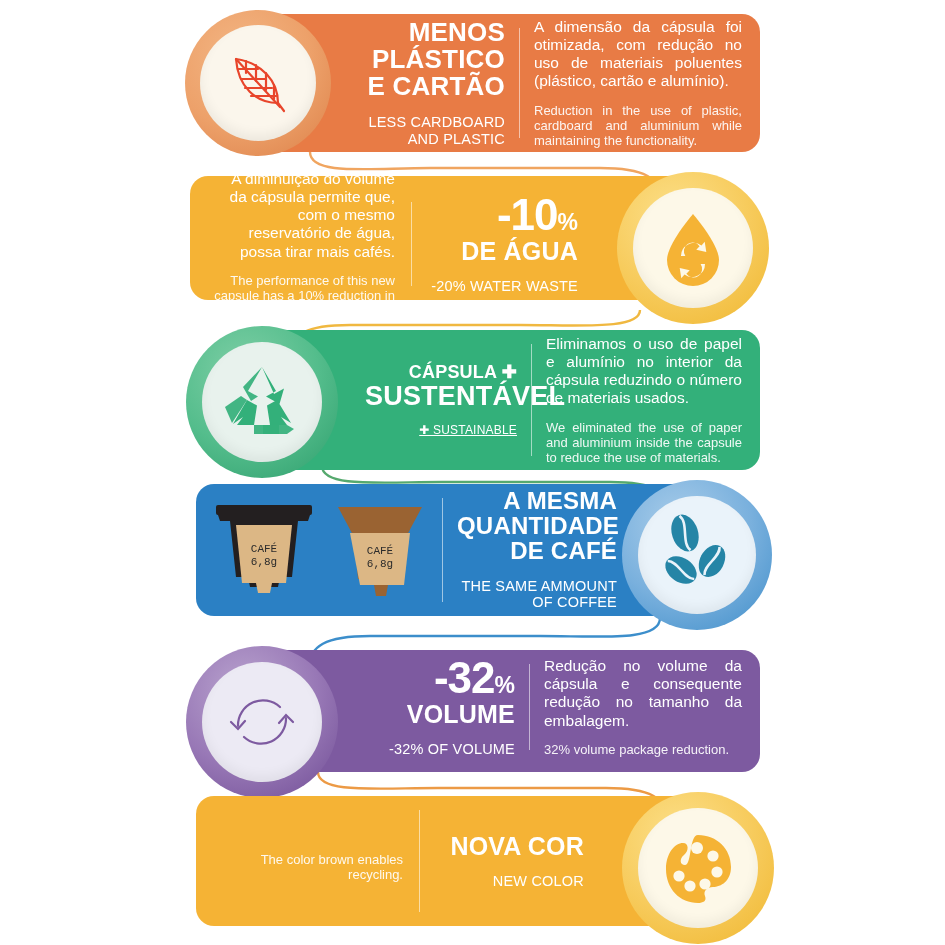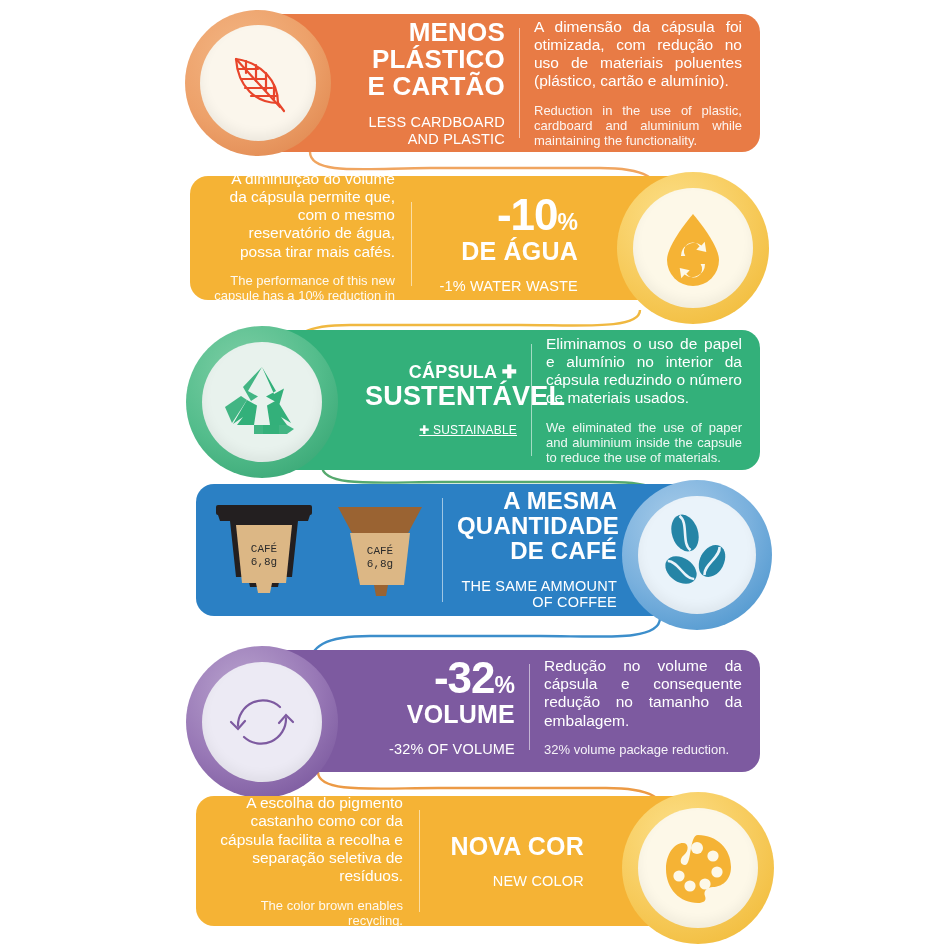--- a/index.html
+++ b/index.html
@@ -161,21 +161,21 @@
       <div class="desc r" style="flex:1;">
         <div class="pt">A diminuição do volume da cápsula permite que, com o mesmo reservatório de água, possa tirar mais cafés.</div>
         <div class="en">The performance of this new capsule has a 10% reduction in water waste.</div>
       </div>
       <div class="divider" style="margin-left:16px;margin-right:14px;"></div>
       <div class="headline l" style="width:152px;">
         <div class="num">
           <span>-10</span><span class="pct">%</span>
         </div>
         <div class="big" style="font-size:25px;margin-top:1px;">DE ÁGUA</div>
-        <div class="sub">-1% WATER WASTE</div>
+        <div class="sub">-20% WATER WASTE</div>
       </div>
     </div>
 
     <div class="medallion" style="left:617px;top:172px;width:152px;height:152px;">
       <div class="ring" style="background:radial-gradient(circle at 38% 30%, #FCE08A 0%, #F7CB5C 52%, #EFB62F 100%);"></div>
       <div class="inner" style="inset:16px;background:#FDF8E8;box-shadow:inset 0 -6px 12px rgba(0,0,0,.05);">
         <svg width="76" height="80" viewBox="0 0 76 80">
           <path d="M38 6 C 38 6, 64 36, 64 52 A 26 26 0 0 1 12 52 C 12 36, 38 6, 38 6 Z" fill="#F5B335"></path>
           <g fill="#FDF8E8">
             <path d="M26 48 a13 13 0 0 1 20.5 -10.6 l3.2 -3.6 l1.6 10.2 l-10 -2.2 l3.3 -3.6 A8.6 8.6 0 0 0 30.4 48 Z"></path>
@@ -315,21 +315,20 @@
           </g>
         </svg>
       </div>
     </div>
   </div>
 
   <div class="row">
 
     <div class="bar rtl" style="left:196px;top:796px;width:500px;height:130px;background:#F5B335;padding:0 112px 0 22px;">
       <div class="desc r" style="flex:1;">
-        <div class="pt">A escolha do pigmento castanho como cor da cápsula facilita a recolha e separação seletiva de resíduos.</div>
         <div class="en">The color brown enables recycling.</div>
       </div>
       <div class="divider" style="margin-left:16px;margin-right:14px;"></div>
       <div class="headline l" style="width:150px;">
         <div class="big" style="font-size:25px;">NOVA COR</div>
         <div class="sub">NEW COLOR</div>
       </div>
     </div>
 
     <div class="medallion" style="left:622px;top:792px;width:152px;height:152px;">

